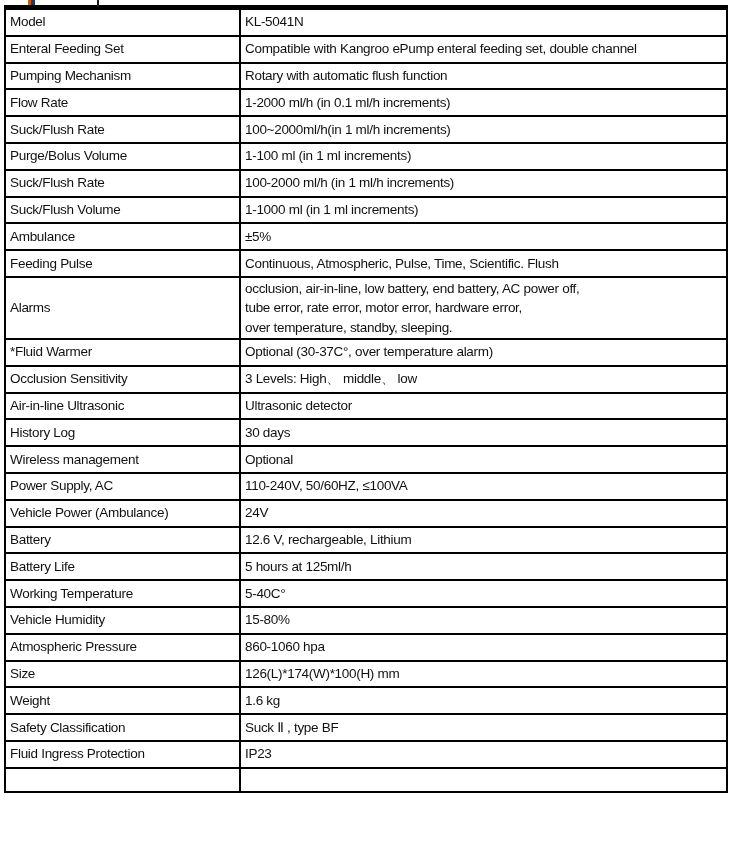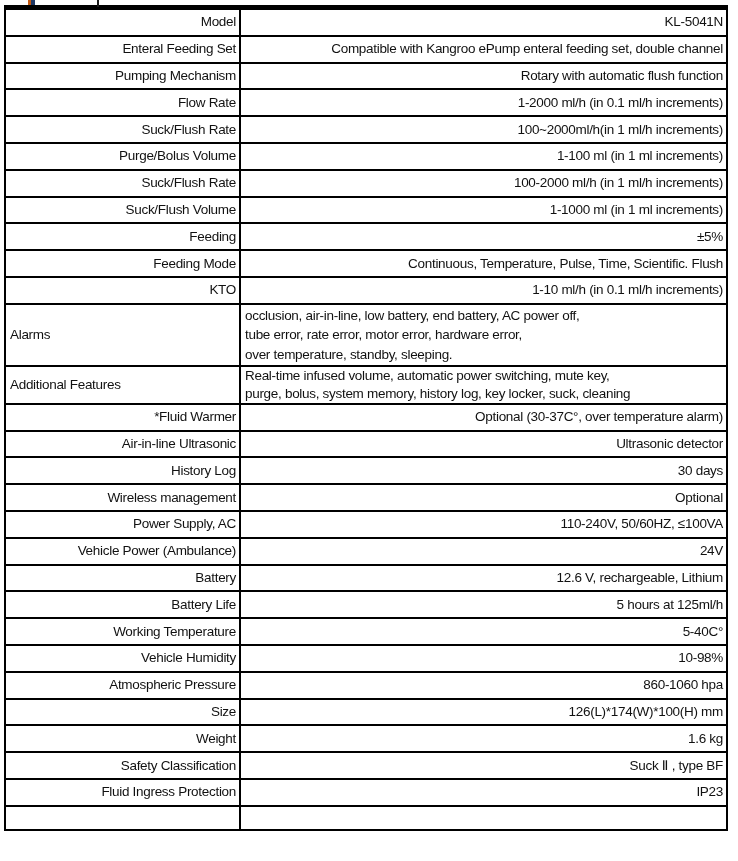--- a/index.html
+++ b/index.html
@@ -43,21 +43,21 @@
     border: 2px solid #000000;
     padding: 0 3px 0 4px;
     font-size: 13.5px;
     letter-spacing: -0.3px;
     line-height: 18px;
     vertical-align: middle;
     overflow: hidden;
     white-space: pre-line;
   }
   td.label-cell { width: 226px; }
-  tr.single td { height: 24.8px; text-align: right; }
+  tr.single td { height: 24.8px; }
   tr.lines-3 td { height: 60px; margin-top: 44px; }
   tr.lines-3 td.value-cell { line-height: 19.5px; }
   tr.lines-2 td { height: 34px; }
   tr.partial td { height: 22px; }
 </style>
 </head>
 <body>
 
 <div class="fragment frag-blip"><span class="orange"></span><span class="navy"></span></div>
 <div class="fragment frag-tick"></div>
@@ -90,45 +90,40 @@
       </tr>
       <tr class="single">
         <td class="label-cell">Suck/Flush Rate</td>
         <td class="value-cell">100-2000 ml/h (in 1 ml/h increments)</td>
       </tr>
       <tr class="single">
         <td class="label-cell">Suck/Flush Volume</td>
         <td class="value-cell">1-1000 ml (in 1 ml increments)</td>
       </tr>
       <tr class="single">
-        <td class="label-cell">Feeding</td>
+        <td class="label-cell">Ambulance</td>
         <td class="value-cell">±5%</td>
       </tr>
       <tr class="single">
-        <td class="label-cell">Feeding Mode</td>
-        <td class="value-cell">Continuous, Temperature, Pulse, Time, Scientific. Flush</td>
-      </tr>
-      <tr class="single">
-        <td class="label-cell">KTO</td>
-        <td class="value-cell">1-10 ml/h (in 0.1 ml/h increments)</td>
+        <td class="label-cell">Feeding Pulse</td>
+        <td class="value-cell">Continuous, Atmospheric, Pulse, Time, Scientific. Flush</td>
       </tr>
       <tr class="lines-3">
         <td class="label-cell">Alarms</td>
         <td class="value-cell">occlusion,  air-in-line, low battery, end battery, AC power off,
 tube error, rate error, motor error, hardware error,
 over temperature, standby, sleeping.</td>
       </tr>
-      <tr class="lines-2">
-        <td class="label-cell">Additional Features</td>
-        <td class="value-cell">Real-time infused volume, automatic power switching, mute key,
-purge, bolus, system memory, history log, key locker, suck, cleaning</td>
-      </tr>
       <tr class="single">
         <td class="label-cell">*Fluid Warmer</td>
         <td class="value-cell">Optional (30-37C°, over temperature alarm)</td>
+      </tr>
+      <tr class="single">
+        <td class="label-cell">Occlusion Sensitivity</td>
+        <td class="value-cell">3 Levels: High、 middle、 low</td>
       </tr>
       <tr class="single">
         <td class="label-cell">Air-in-line Ultrasonic</td>
         <td class="value-cell">Ultrasonic detector</td>
       </tr>
       <tr class="single">
         <td class="label-cell">History Log</td>
         <td class="value-cell">30 days</td>
       </tr>
       <tr class="single">
@@ -150,21 +145,21 @@
       <tr class="single">
         <td class="label-cell">Battery Life</td>
         <td class="value-cell">5 hours at 125ml/h</td>
       </tr>
       <tr class="single">
         <td class="label-cell">Working Temperature</td>
         <td class="value-cell">5-40C°</td>
       </tr>
       <tr class="single">
         <td class="label-cell">Vehicle Humidity</td>
-        <td class="value-cell">10-98%</td>
+        <td class="value-cell">15-80%</td>
       </tr>
       <tr class="single">
         <td class="label-cell">Atmospheric Pressure</td>
         <td class="value-cell">860-1060 hpa</td>
       </tr>
       <tr class="single">
         <td class="label-cell">Size</td>
         <td class="value-cell">126(L)*174(W)*100(H) mm</td>
       </tr>
       <tr class="single">

